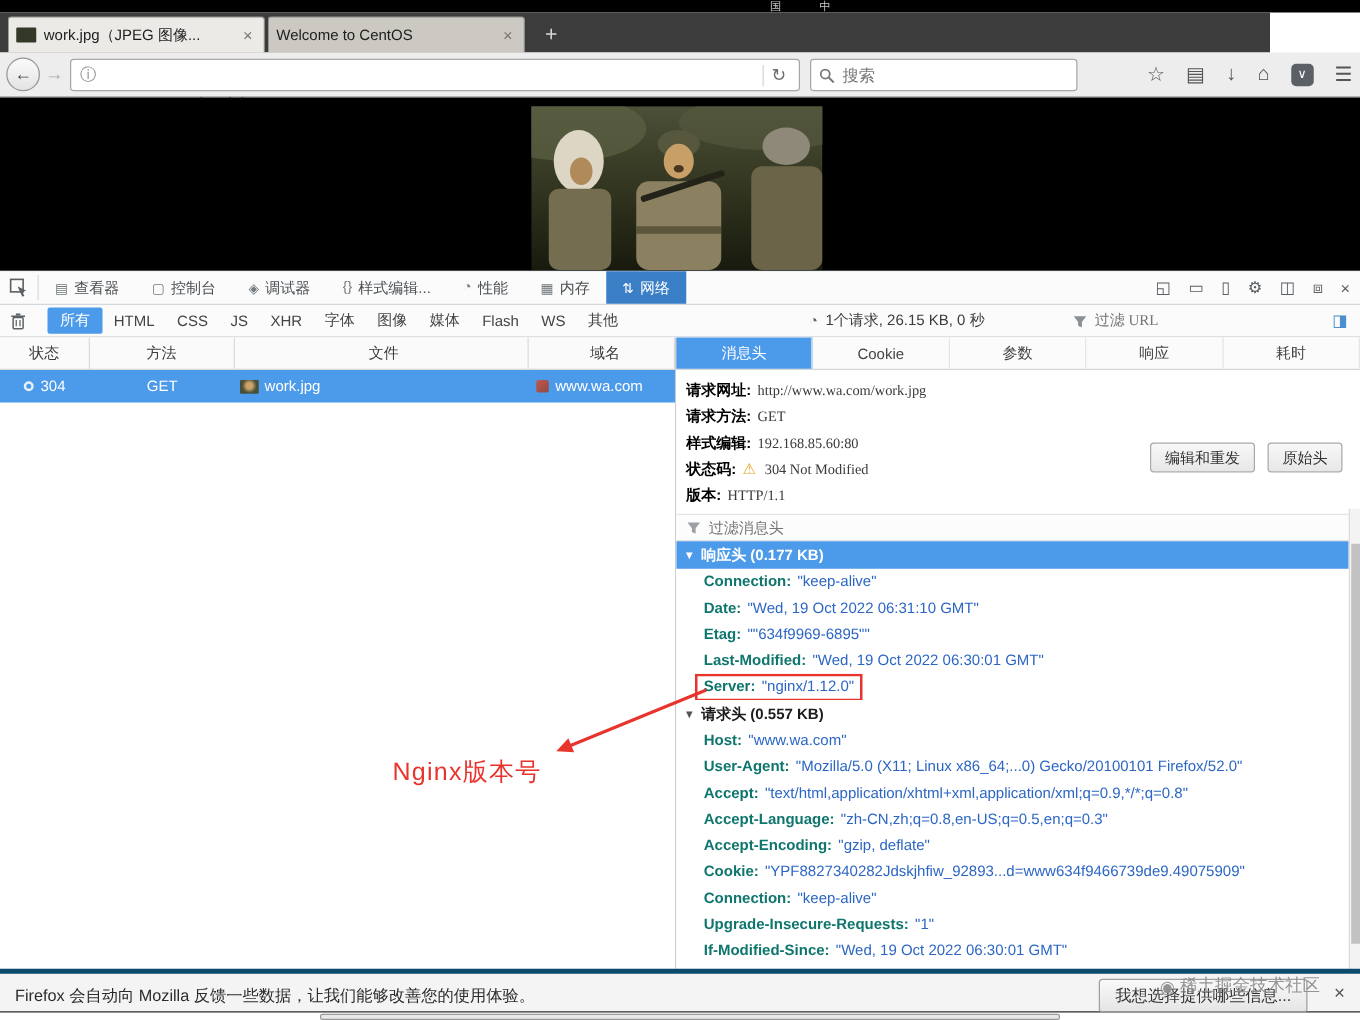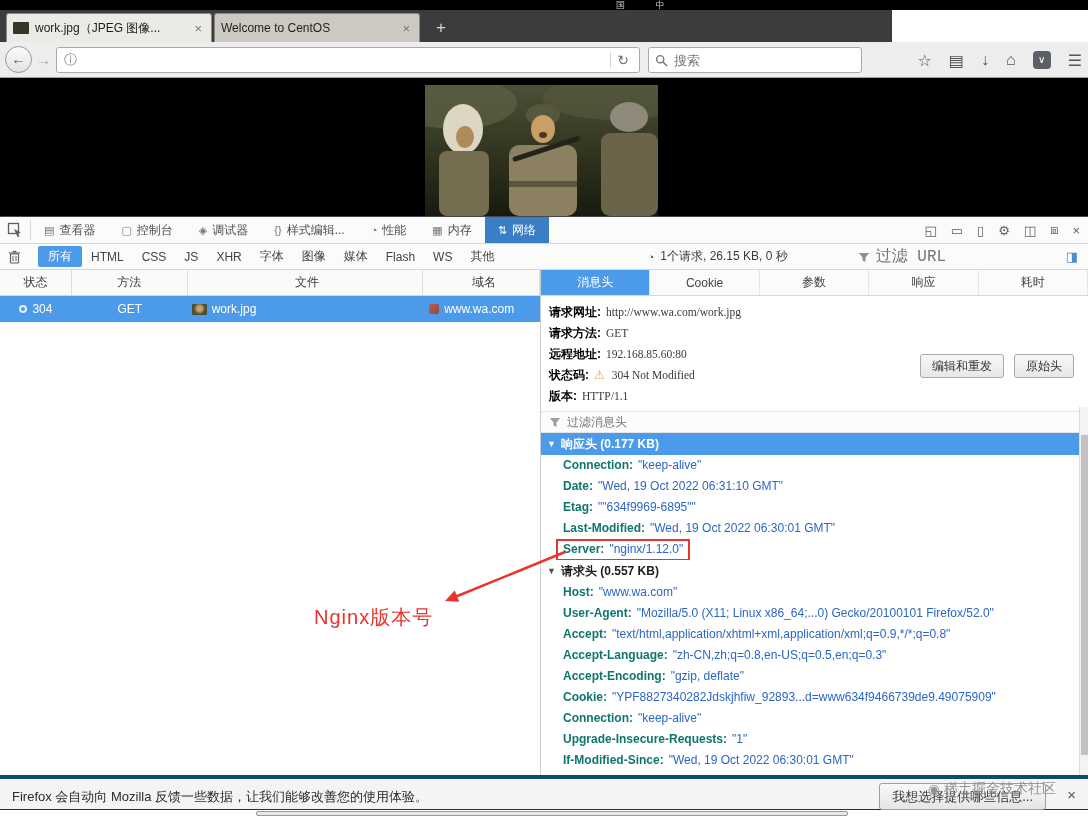--- a/index.html
+++ b/index.html
@@ -4,21 +4,21 @@
 <style>
   * { margin:0; padding:0; box-sizing:border-box; }
   body { font-family:"Liberation Sans","DejaVu Sans",sans-serif; background:#888; }
   .screen { position:relative; width:1088px; height:816px; background:#fff; overflow:hidden; }
 
   
   .system-bar { position:absolute; left:0; top:0; width:1088px; height:10px; background:#000; }
   .system-bar span { position:absolute; left:616px; top:-1px; font-size:9px; color:#c9c9c9; letter-spacing:14px; }
 
   
-  .tab-bar { position:absolute; left:0; top:10px; width:892px; height:32px; background:#3c3c3c; }
+  .tab-bar { position:absolute; left:0; top:10px; width:1016px; height:32px; background:#3c3c3c; }
   .tab { position:absolute; top:3px; height:29px; width:206px; background:#ccc9c3; border:1px solid #8c8a86; border-bottom:none;
          border-radius:3px 3px 0 0; display:flex; align-items:center; padding:0 6px; font-size:12px; color:#1d1d1d; }
   .tab.active { background:#eceae6; }
   .tab-label { flex:1; white-space:nowrap; overflow:hidden; }
   .tab-close { color:#77756f; font-size:13px; padding:0 3px; cursor:default; }
   .tab-favicon { width:16px; height:12px; margin-right:6px; border-radius:1px;
        background:radial-gradient(circle at 50% 42%, #cda26b 0 24%, #4a4f38 58%, #20241а 100%);
        background-color:#343827; }
   .new-tab { position:absolute; left:428px; top:6px; width:26px; height:24px; color:#d6d6d6; font-size:17px;
        text-align:center; line-height:23px; border-radius:3px; }
@@ -61,22 +61,22 @@
   .dt-right { margin-left:auto; display:flex; align-items:center; gap:14px; padding-right:8px; color:#5a5f63; font-size:13px; }
 
   .dt-filterbar { position:absolute; left:0; top:27px; width:1088px; height:26px; background:#fbfbfb; border-bottom:1px solid #d4d8da;
        display:flex; align-items:center; font-size:12px; color:#444; }
   .trash-btn { display:flex; align-items:center; padding:0 8px; }
   .filter-pill { background:var(--selection,#4c9aea); color:#fff; border-radius:2px; padding:2px 10px; margin:0 0 0 8px; }
   .filter-item { padding:2px 9px; }
   .summary-group { margin-left:auto; display:flex; align-items:center; gap:6px; color:#3c3c3c; }
   .clock-ico { color:#5b6064; font-size:11px; }
   .filter-url-group { display:flex; align-items:center; gap:6px; margin-left:70px; }
-  .filter-url-input { border:none; outline:none; background:transparent; font-size:16px; color:#333; width:150px;
-       font-family:Liberation Mono, monospace; }
+  .filter-url-input { border:none; outline:none; background:transparent; font-size:12px; color:#333; width:150px;
+       font-family:Liberation Serif, serif; }
   .panel-toggle { color:#4d8fcc; font-size:13px; margin:0 10px 0 40px; }
 
   
   .net-list { position:absolute; left:0; top:53px; width:541px; height:506px; background:#fff; border-right:1px solid #c9ced1; }
   .net-header { display:flex; height:26px; background:#fafafa; border-bottom:1px solid #d8d8d8; font-size:12px; color:#3c3c3c; }
   .net-hcell { border-right:1px solid #dcdcdc; display:flex; align-items:center; justify-content:center; }
   .net-row { display:flex; height:26px; background:var(--selection,#4c9aea); color:#fff; font-size:12px; align-items:center; }
   .net-cell { display:flex; align-items:center; overflow:hidden; white-space:nowrap; }
   .c-status { width:72px; justify-content:center; gap:5px; }
   .c-method { width:116px; justify-content:center; }
@@ -331,21 +331,21 @@
       </div>
 
       <div class="detail-body">
         <div class="sum-line">
           <span class="sum-label">请求网址:</span><span class="sum-value">http://www.wa.com/work.jpg</span>
         </div>
         <div class="sum-line">
           <span class="sum-label">请求方法:</span><span class="sum-value">GET</span>
         </div>
         <div class="sum-line">
-          <span class="sum-label">远程地址:</span><span class="sum-value">192.168.85.60:80</span>
+          <span class="sum-label">样式编辑:</span><span class="sum-value">192.168.85.60:80</span>
         </div>
         <div class="sum-line">
           <span class="sum-label">状态码:</span><span class="warn-icon">⚠</span><span class="sum-value">304 Not Modified</span>
         </div>
         <div class="sum-line">
           <span class="sum-label">版本:</span><span class="sum-value">HTTP/1.1</span>
         </div>
 
         <div class="hdr-btns">
           <div class="hd-btn">编辑和重发</div>

